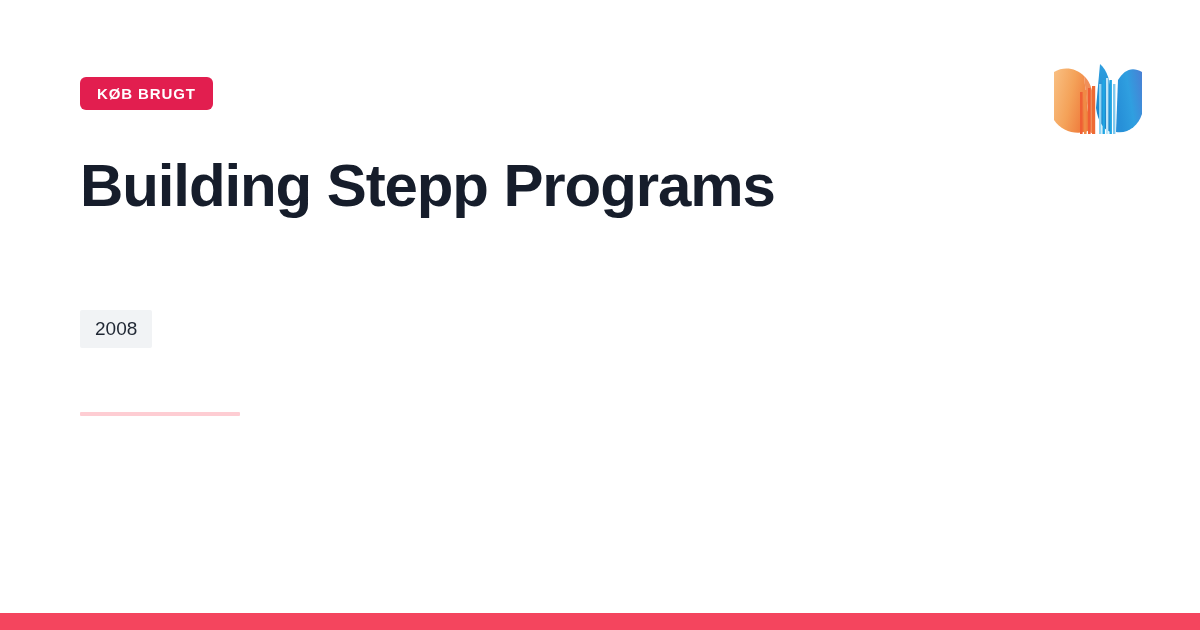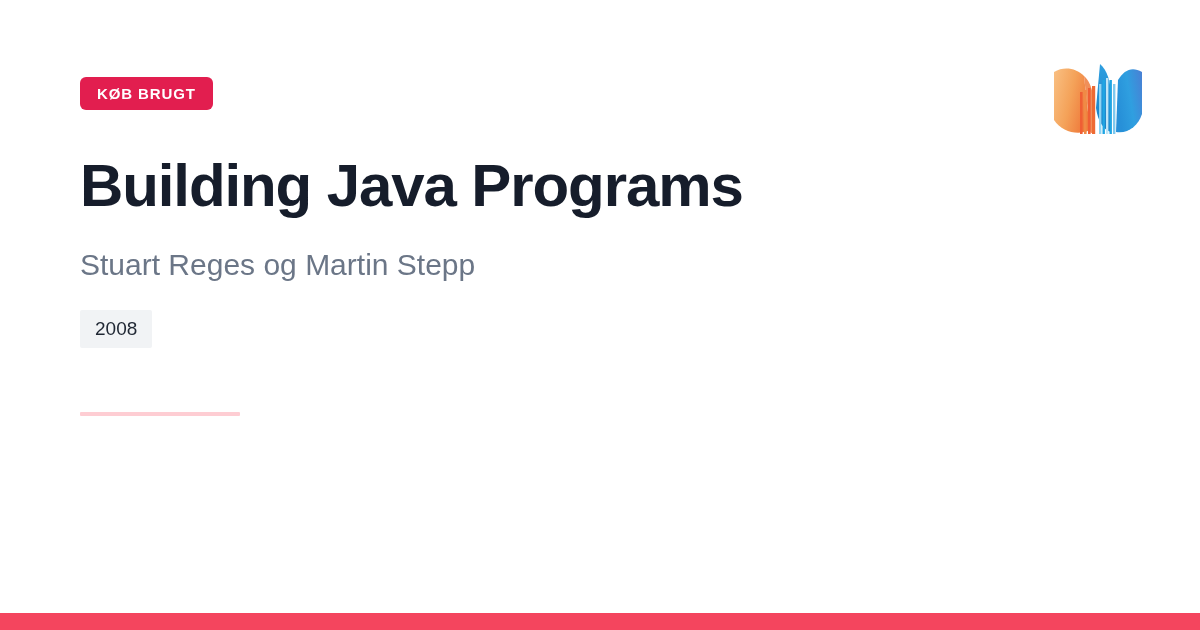--- a/index.html
+++ b/index.html
@@ -209,23 +209,22 @@
         <rect x="62" y="32" width="2.4" height="56" fill="#bfe5f7"></rect>
         <rect x="65.5" y="34" width="2.4" height="54" fill="#1fa5e3"></rect>
         <path d="M98 26 C 88 20, 80 24, 74 34 L 72 86 C 84 88, 94 80, 98 68 Z" fill="url(#gradRight)"></path>
       </g>
       <rect x="0" y="96" width="108" height="50" fill="url(#fadeOut)"></rect>
     </svg>
   </div>
 
   <div class="badge">KØB BRUGT</div>
 
-  <h1 class="title">Building Java Programs</h1>
-
-  <p class="authors">Stuart Reges og Martin Stepp</p>
+  <h1 class="title">Building Stepp Programs</h1>
+
 
   <div class="year-chip">2008</div>
 
   <hr class="divider">
 
 
   <div class="bottom-bar"></div>
 
 </div>
 

